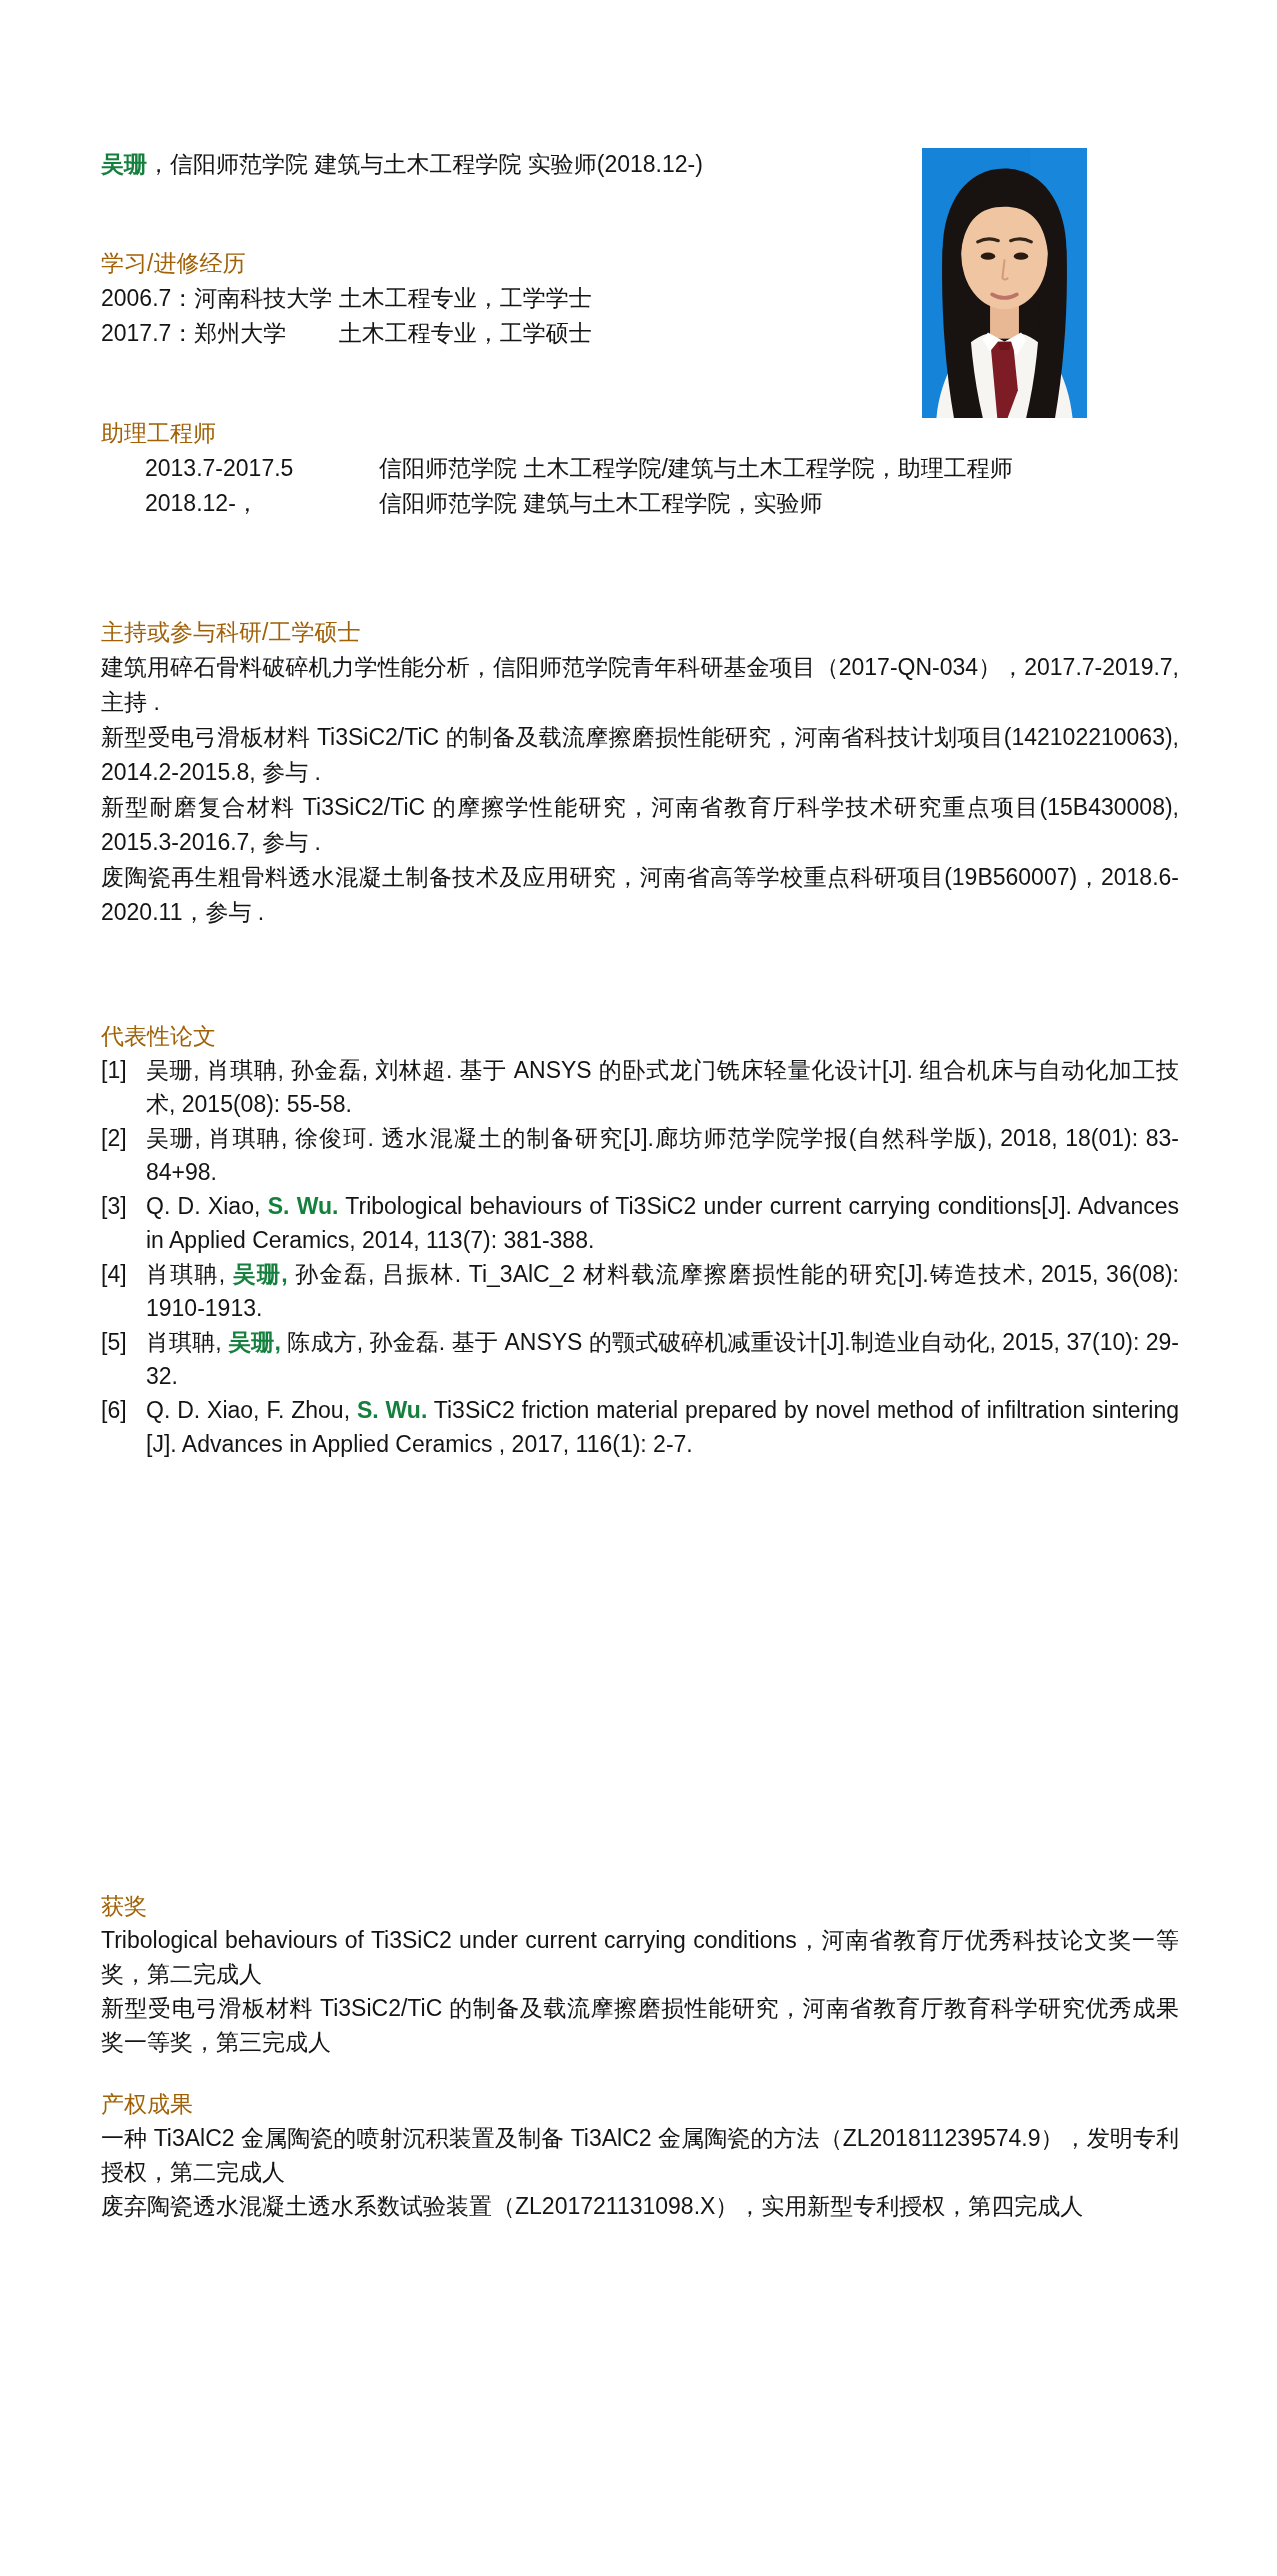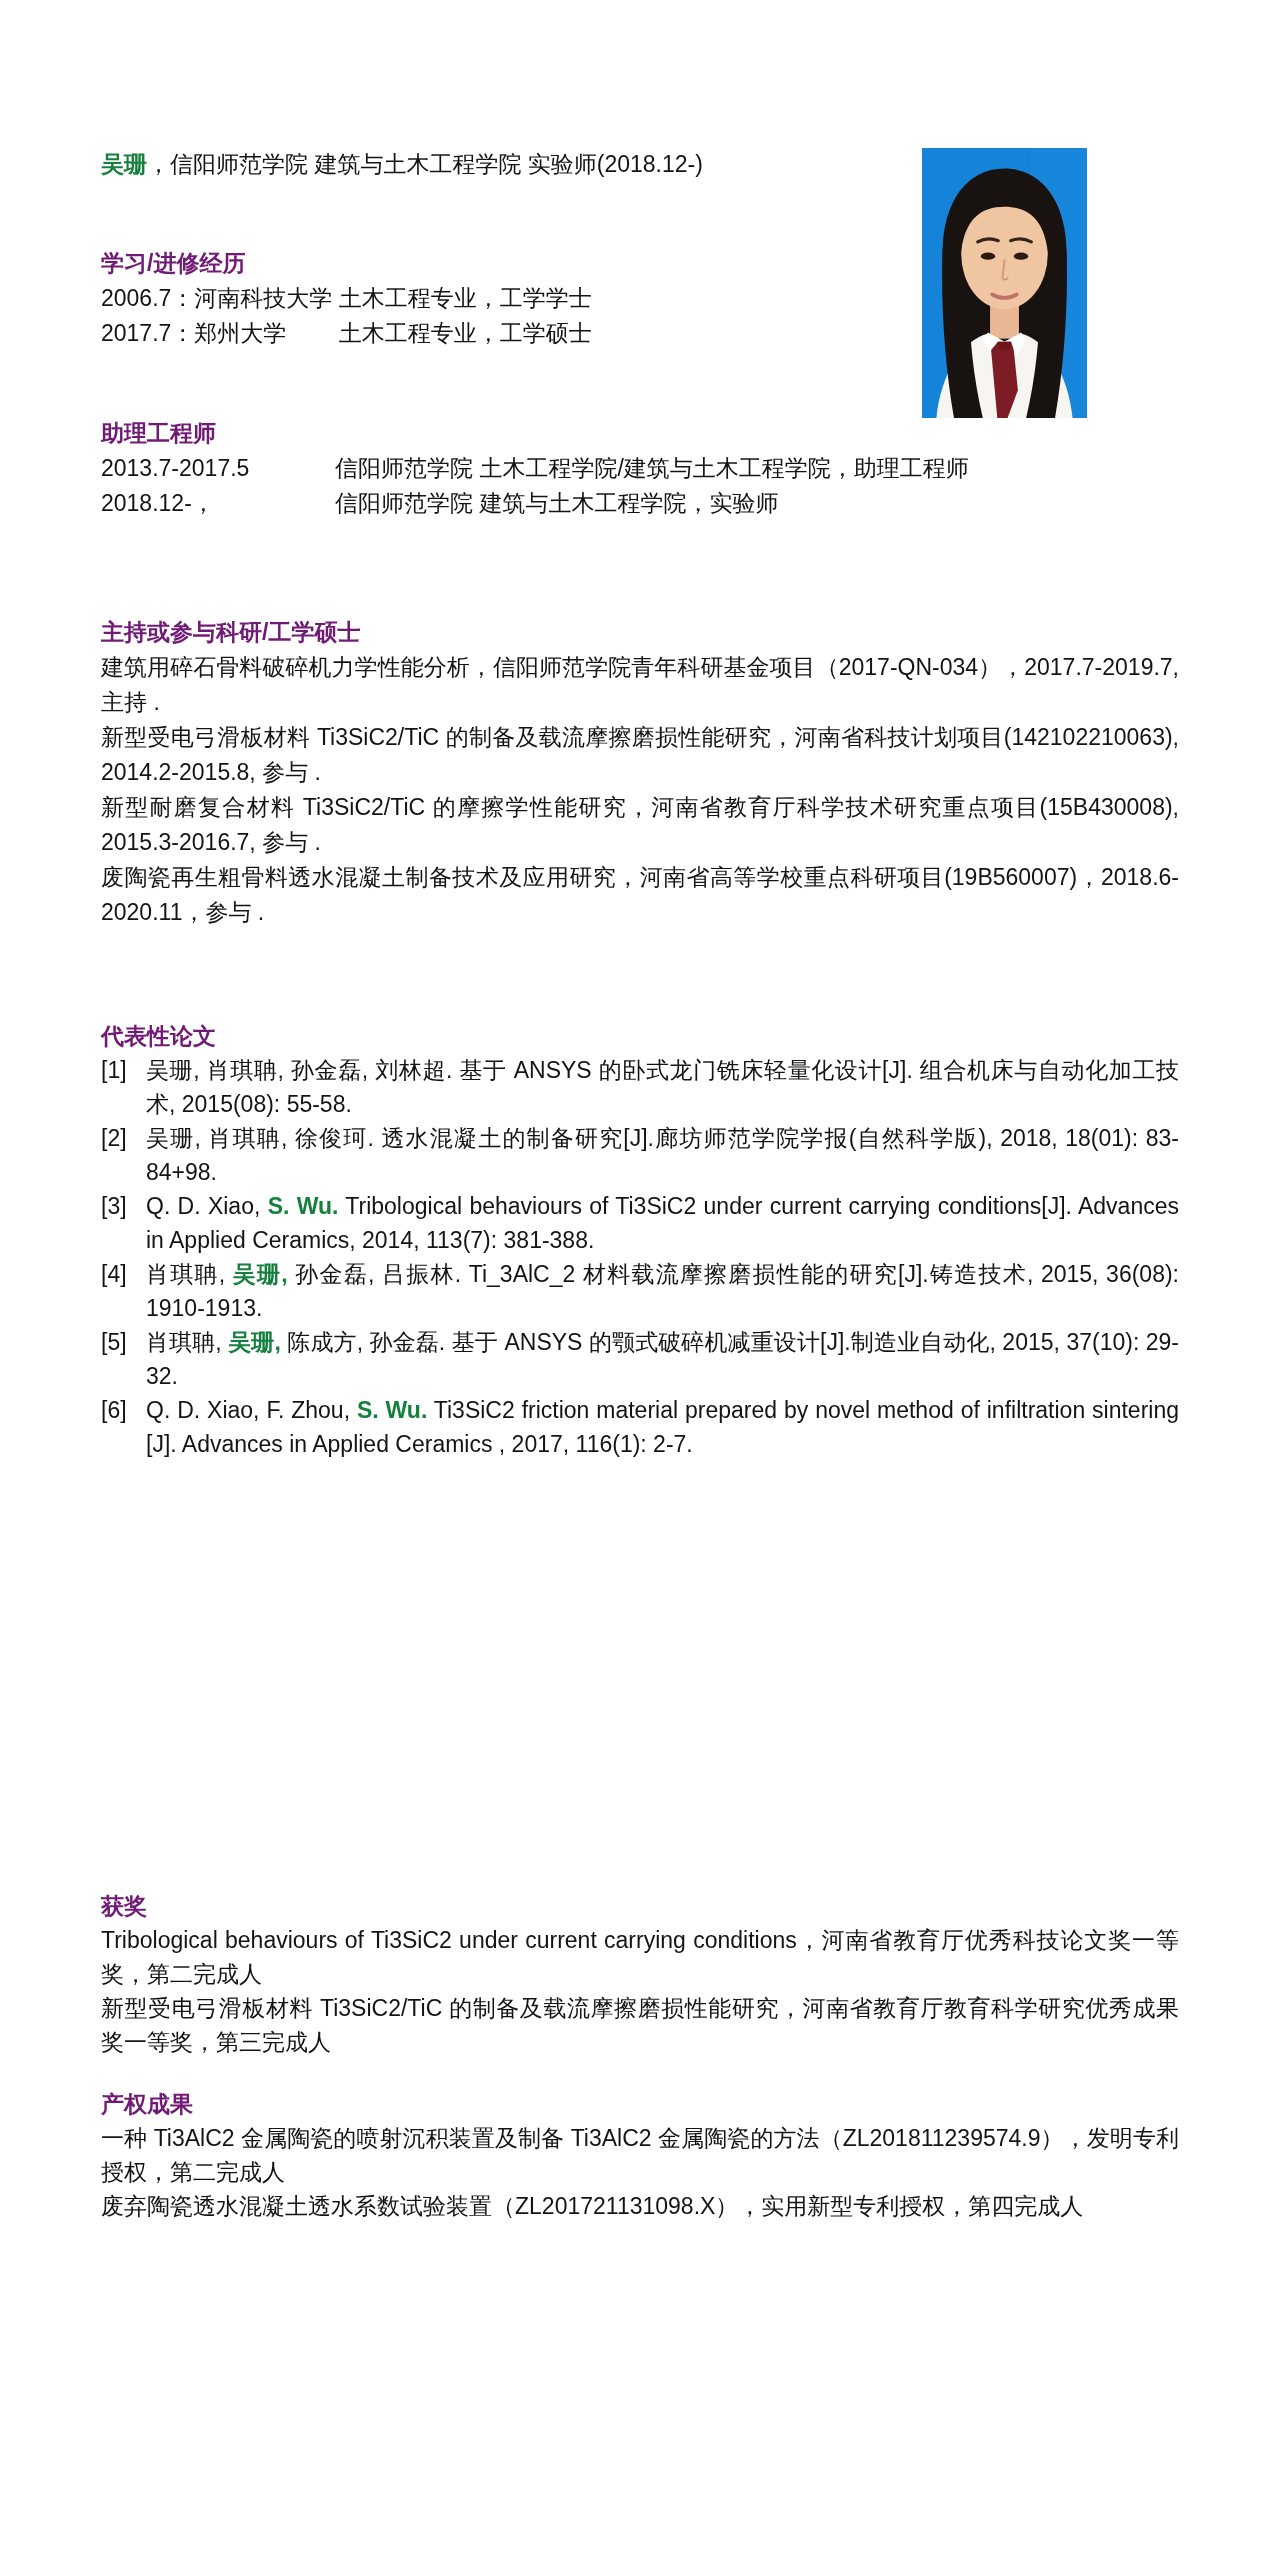--- a/index.html
+++ b/index.html
@@ -10,30 +10,30 @@
     height:3614px;
     background:#ffffff;
     color:#141414;
     font-family:"Liberation Sans","DejaVu Sans",sans-serif;
     font-size:23px;
     line-height:35px;
     overflow:hidden;
   }
   .content { position:absolute; left:101px; top:147px; width:1078px; }
   .b { font-weight:700; color:#15803d; }
-  .sec-title { font-weight:700; color:#701a75; }
+  .sec-title { font-weight:400; color:#a16207; }
   .email-line { margin-top:15px; }
   .sec-edu    { margin-top:64px; }
   .sec-work   { margin-top:65px; }
   .sec-proj   { margin-top:94px; }
   .sec-pub    { margin-top:89px; line-height:34px; }
   .sec-award  { margin-top:428px; line-height:34px; }
   .sec-patent { margin-top:28px;  line-height:34px; }
   .para { text-align:justify; }
-  .work-row { display:flex; }
+  .work-row { display:flex;margin-left:44px; }
   .work-period { flex:0 0 234px; }
   .work-detail { flex:1; }
   .ref { display:flex; }
   .ref-no { flex:0 0 45px; }
   .ref-txt { flex:1; text-align:justify; }
   .photo { position:absolute; left:922px; top:148px; width:165px; height:270px; }
   .photo svg { display:block; width:100%; height:100%; }
 </style>
 </head>
 <body>

